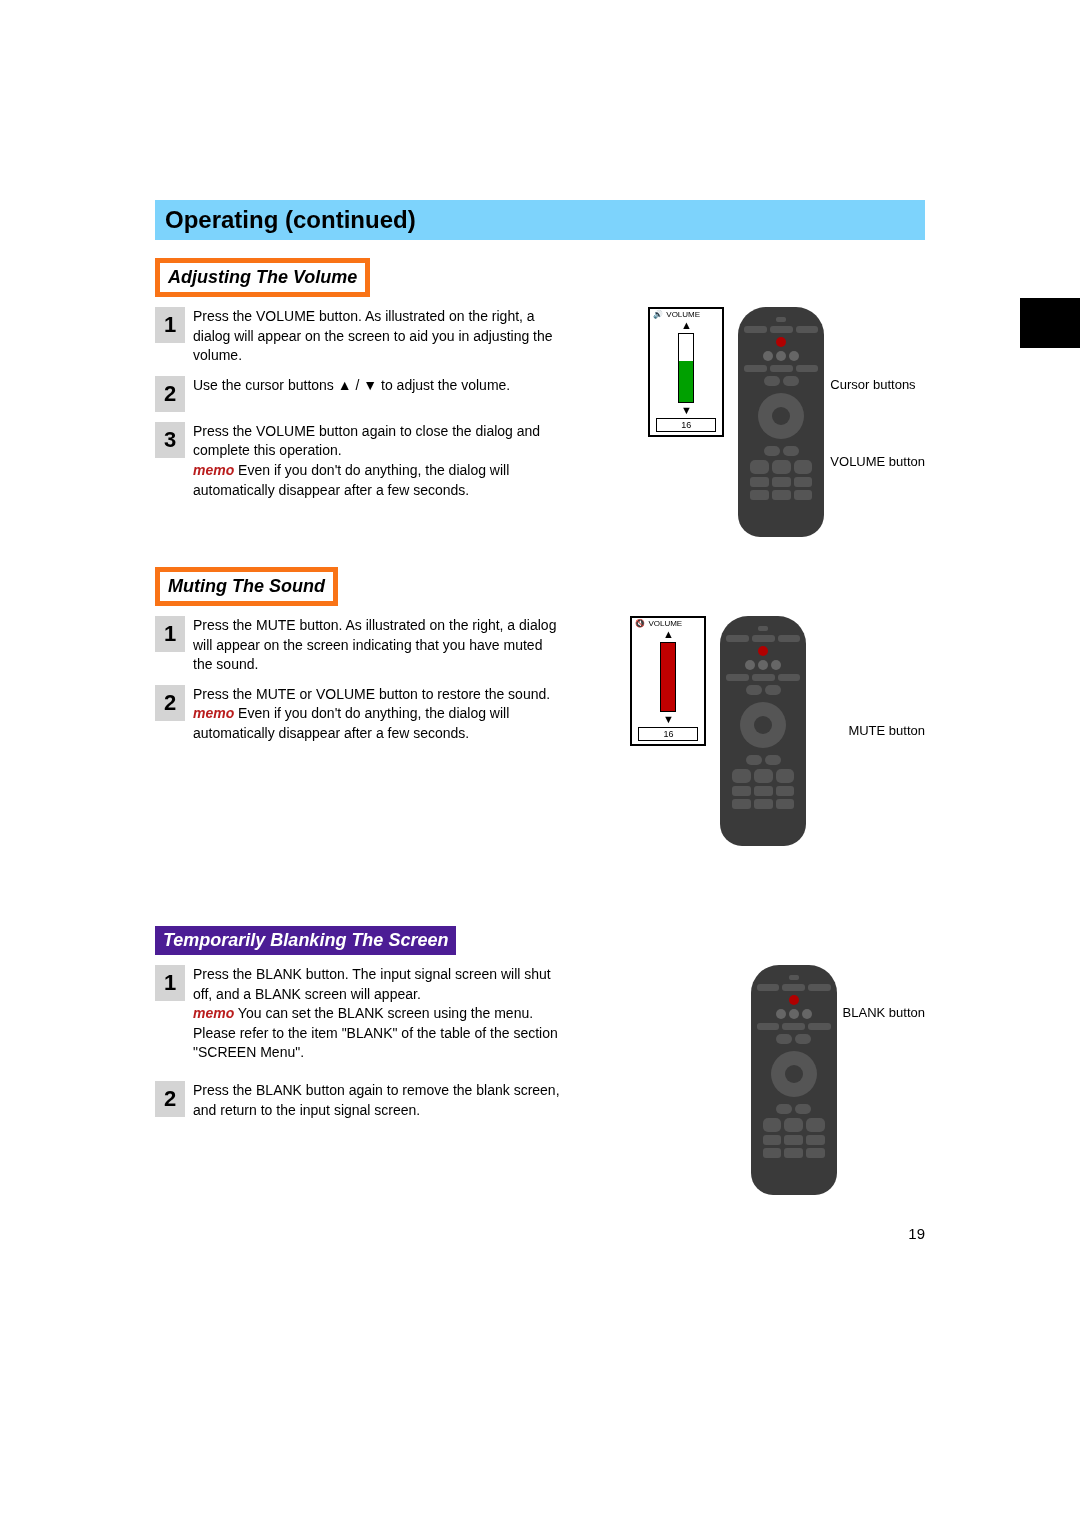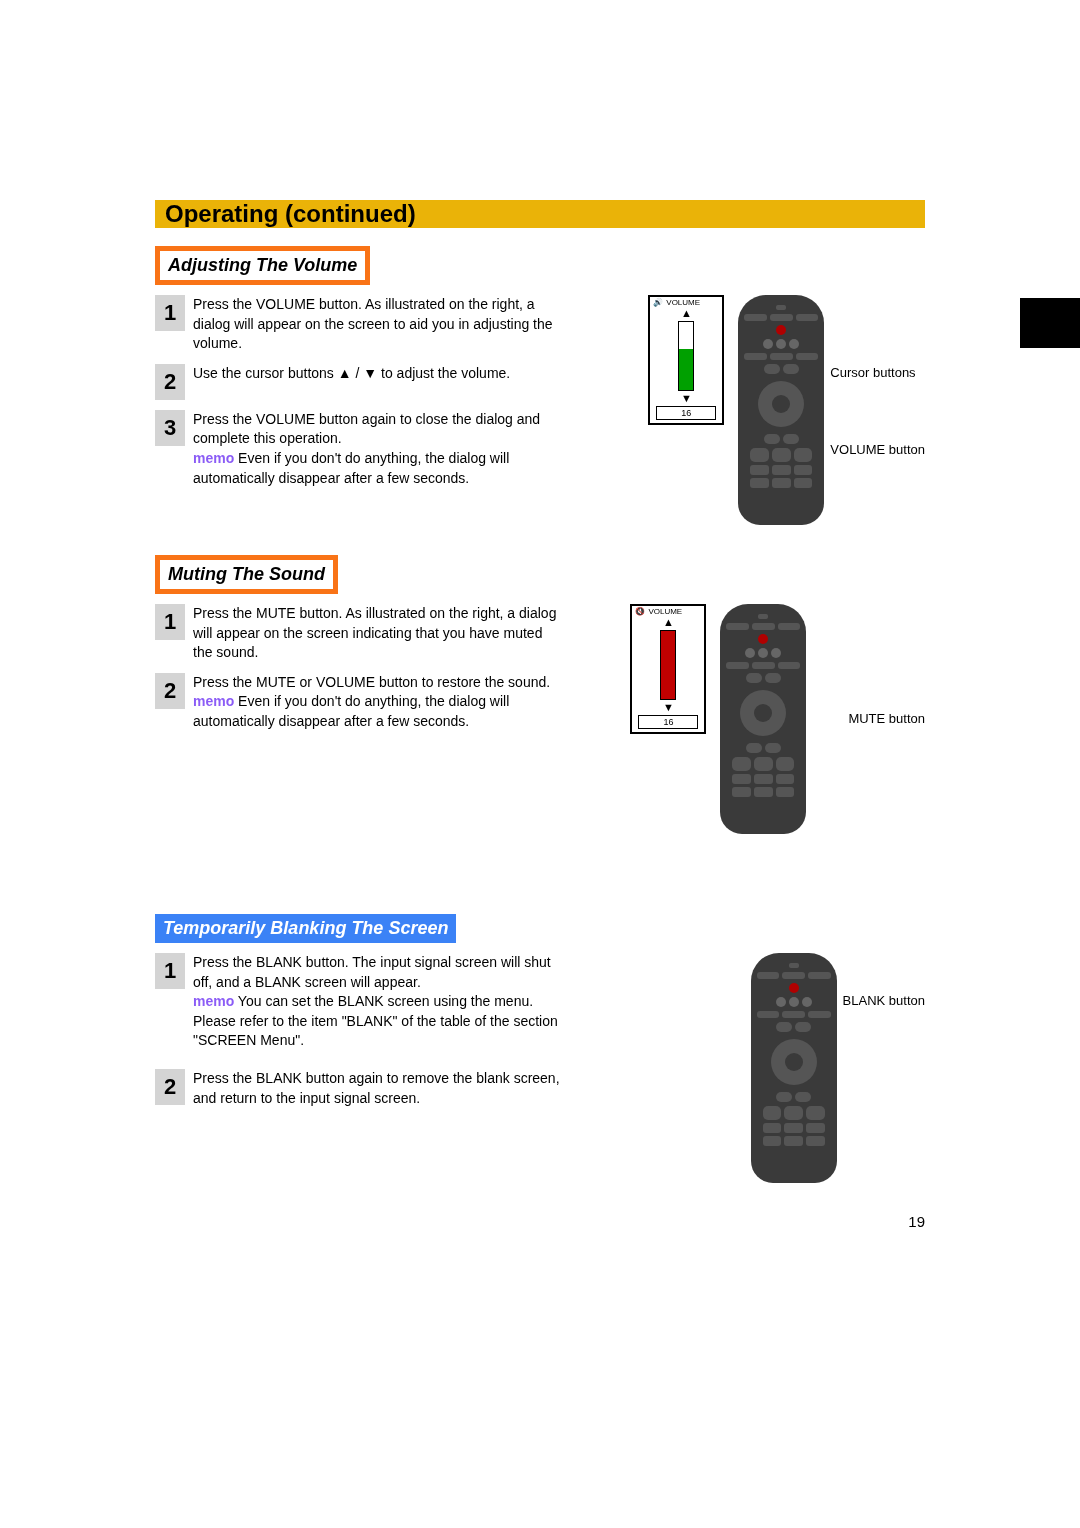--- a/index.html
+++ b/index.html
@@ -9,22 +9,22 @@
     font-family: Arial, Helvetica, sans-serif;
     font-size: 14px;
     color: #000;
     width: 1080px;
   }
   .page {
     padding: 200px 155px 60px 155px;
     position: relative;
   }
   .header-bar {
-    background: #eab308;
-    padding: 0 10px;
+    background: #7dd3fc;
+    padding: 6px 10px;
     margin-bottom: 18px;
     position: relative;
   }
   .header-bar .title {
     font-size: 24px;
     font-weight: bold;
   }
   .black-tab {
     position: absolute;
     right: -155px;
@@ -36,21 +36,21 @@
   .section-title {
     display: inline-block;
     border: 5px solid #f97316;
     padding: 4px 8px;
     font-weight: bold;
     font-style: italic;
     font-size: 18px;
     margin-bottom: 10px;
   }
   .section-title.dark {
-    background: #3b82f6;
+    background: #4c1d95;
     color: #fff;
     border: none;
   }
   .step {
     display: flex;
     align-items: flex-start;
     margin-bottom: 10px;
   }
   .step .num-box {
     background: #d4d4d4;
@@ -63,22 +63,23 @@
     font-weight: bold;
     margin-right: 8px;
     flex-shrink: 0;
   }
   .step .step-text {
     font-size: 14px;
     line-height: 1.4;
     max-width: 370px;
   }
   .memo {
-    color: #8b5cf6;
+    color: #b91c1c;
     font-weight: bold;
+    font-style: italic;
   }
   .main-row {
     display: flex;
     gap: 14px;
     align-items: flex-start;
     margin-bottom: 30px;
   }
   .left-col { flex: 1; }
   .dialog-box {
     border: 2px solid #000;

